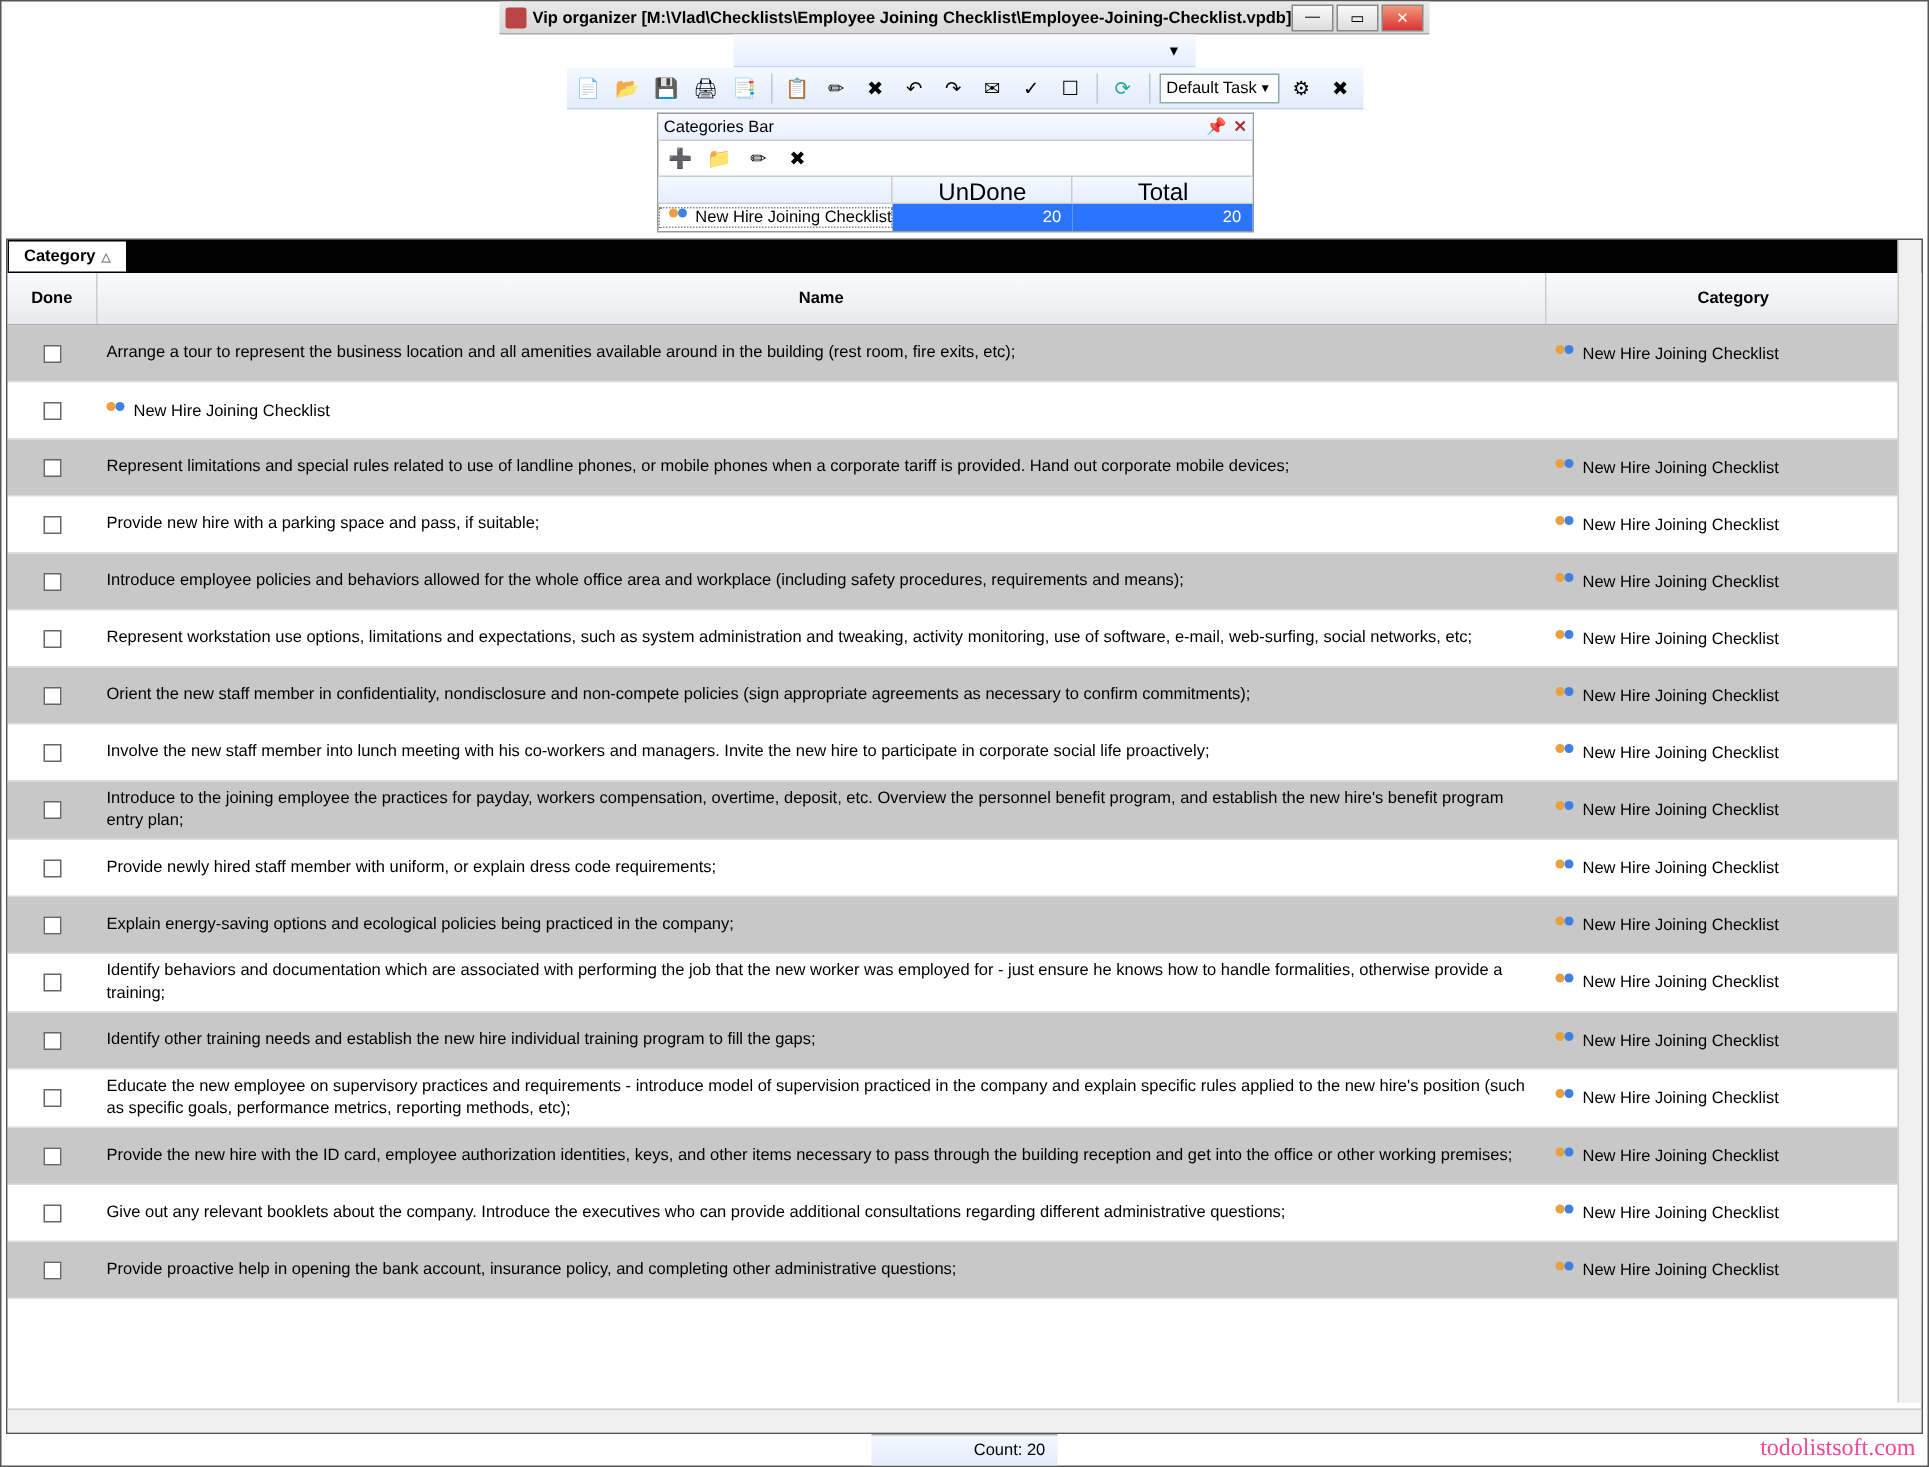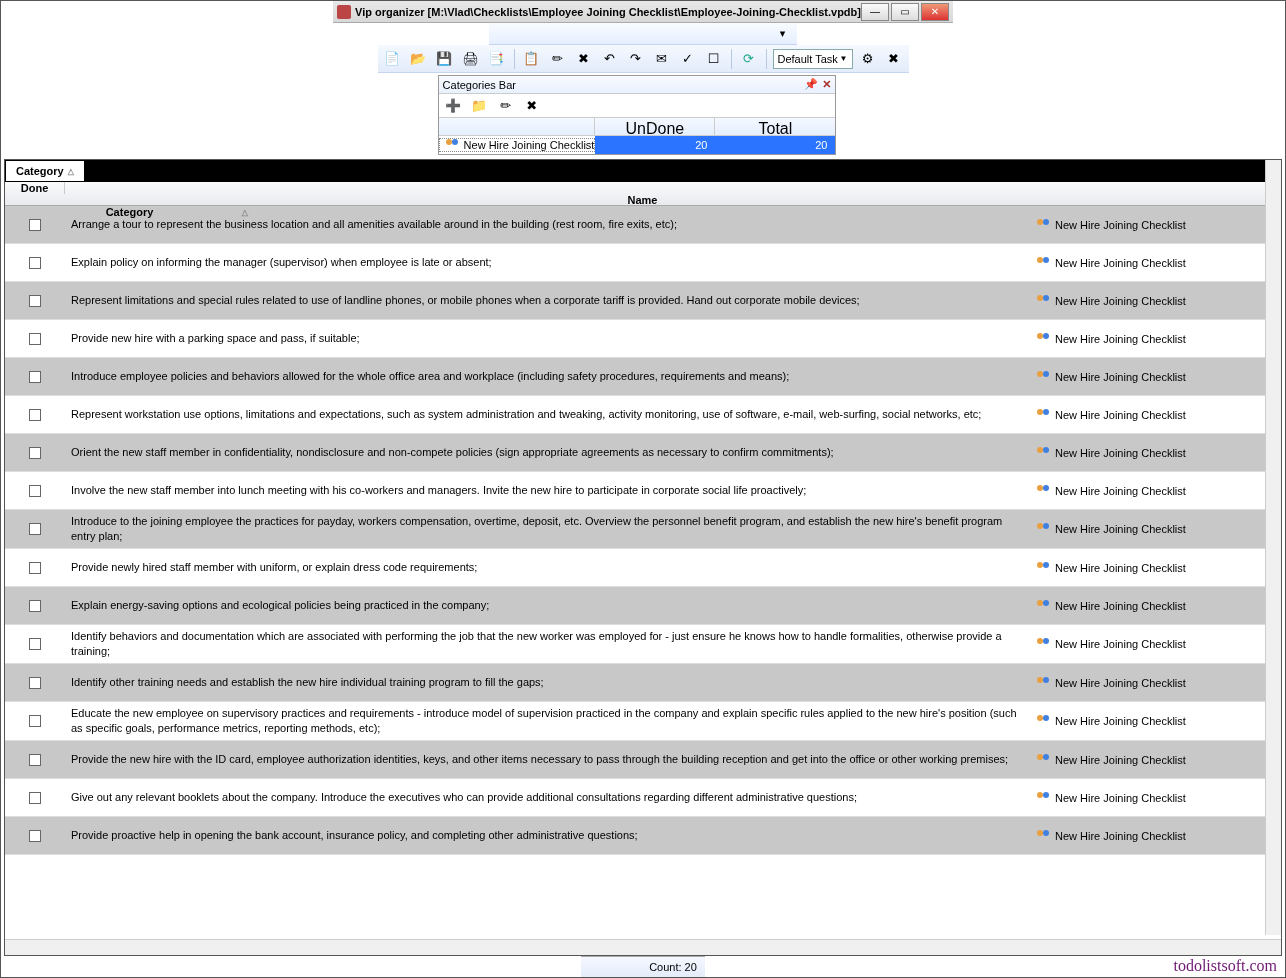--- a/index.html
+++ b/index.html
@@ -34,40 +34,40 @@
 .cat-row .rname { flex: 1; padding-left: 6px; display: flex; align-items: center; gap: 4px; border: 1px dotted #888; }
 .cat-row .rcol { width: 120px; text-align: right; padding-right: 8px; background: #2a74ff; color: #fff; height: 100%; line-height: 18px; }
 .pplicon { width: 14px; height: 12px; display: inline-block; position: relative; }
 .pplicon::before, .pplicon::after { content: ""; position: absolute; width: 6px; height: 6px; border-radius: 50%; top: 0; }
 .pplicon::before { background: #e8a040; left: 0; }
 .pplicon::after { background: #4080e0; left: 6px; }
 .taskarea { flex: 1; margin: 4px 3px 0 3px; border: 1px solid #555; display: flex; flex-direction: column; overflow: hidden; position: relative; }
 .grouprow { height: 22px; background: #000; color: #fff; display: flex; align-items: center; }
 .grouprow .grouptab { background: #fff; color: #000; padding: 2px 10px; font-weight: bold; height: 20px; display: flex; align-items: center; margin: 1px; }
 .grouprow .sortarrow { font-size: 8px; margin-left: 4px; color: #888; }
-.gridhead { display: flex; height: 24px; background: linear-gradient(#fafbfc,#e8eaee); border-bottom: 1px solid #aaa; font-weight: bold; flex-direction: column; }
+.gridhead { display: flex; height: 35px; background: linear-gradient(#fafbfc,#e8eaee); border-bottom: 1px solid #aaa; font-weight: bold; }
 .gh { display: flex; align-items: center; justify-content: center; border-right: 1px solid #ccc; }
 .gh.done { width: 60px; }
 .gh.name { flex: 1; }
 .gh.cat { width: 250px; justify-content: center; position: relative; }
 .gh .sorticon { position: absolute; right: 6px; font-size: 8px; color: #888; }
 .gridbody { flex: 1; overflow-y: auto; }
 .row { display: flex; min-height: 38px; align-items: center; border-bottom: 1px solid #ddd; }
 .row:nth-child(odd) { background: #c8c8c8; }
 .row:nth-child(even) { background: #fff; }
 .cell { padding: 4px 6px; }
 .cell.done { width: 60px; display: flex; justify-content: center; }
 .cell.name { flex: 1; line-height: 15px; }
 .cell.cat { width: 250px; display: flex; align-items: center; gap: 4px; }
 .cb { width: 12px; height: 12px; border: 1px solid #666; background: #fff; cursor: pointer; }
 .vscroll { position: absolute; right: 0; top: 0; bottom: 20px; width: 16px; background: #f0f0f0; border-left: 1px solid #ccc; }
 .hscroll { height: 16px; background: #f0f0f0; border-top: 1px solid #ccc; }
 .statusbar { height: 20px; background: linear-gradient(#f4f8ff,#e4ecfa); border-top: 1px solid #aaa; display: flex; align-items: center; padding: 10px 8px; }
 .statusbar .sep { width: 60px; }
-.watermark { position: absolute; right: 8px; bottom: 2px; font-family: 'Comic Sans MS', cursive; font-size: 16px; color: #701a75; }
+.watermark { position: absolute; right: 8px; bottom: 2px; font-family: 'Comic Sans MS', cursive; font-size: 16px; color: #ec4899; }
 .ic { font-size: 13px; line-height: 1; }
 </style>
 </head>
 <body>
 
 <div class="window">
   <div class="titlebar">
     <div class="app-icon"></div>
     <div class="title-text">Vip organizer  [M:\Vlad\Checklists\Employee Joining Checklist\Employee-Joining-Checklist.vpdb]</div>
     <div class="winbtns">
@@ -205,21 +205,20 @@
           <div class="cell name">Arrange a tour to represent the business location and all amenities available around in the building (rest room, fire exits, etc);</div>
           <div class="cell cat">
             <span class="pplicon"></span>
             <span>New Hire Joining Checklist</span>
           </div>
         </div>
         <div class="row">
           <div class="cell done">
             <div class="cb"></div>
           </div>
-          <div class="cell name">Explain policy on informing the manager (supervisor) when employee is late or absent;</div>
           <div class="cell cat">
             <span class="pplicon"></span>
             <span>New Hire Joining Checklist</span>
           </div>
         </div>
         <div class="row">
           <div class="cell done">
             <div class="cb"></div>
           </div>
           <div class="cell name">Represent limitations and special rules related to use of landline phones, or mobile phones when a corporate tariff is provided. Hand out corporate mobile devices;</div>

